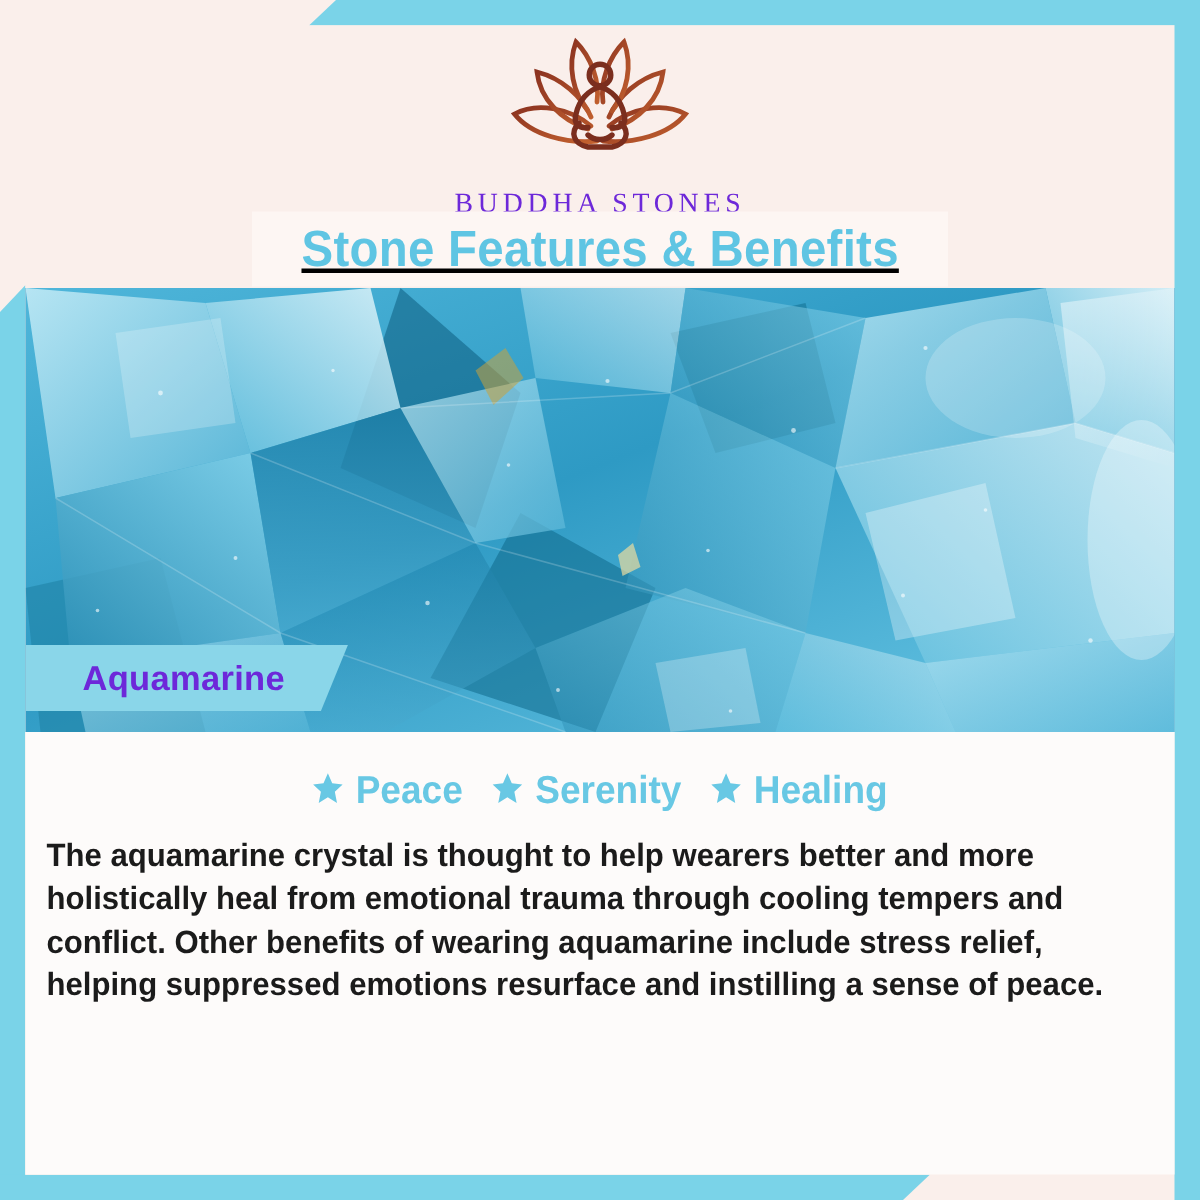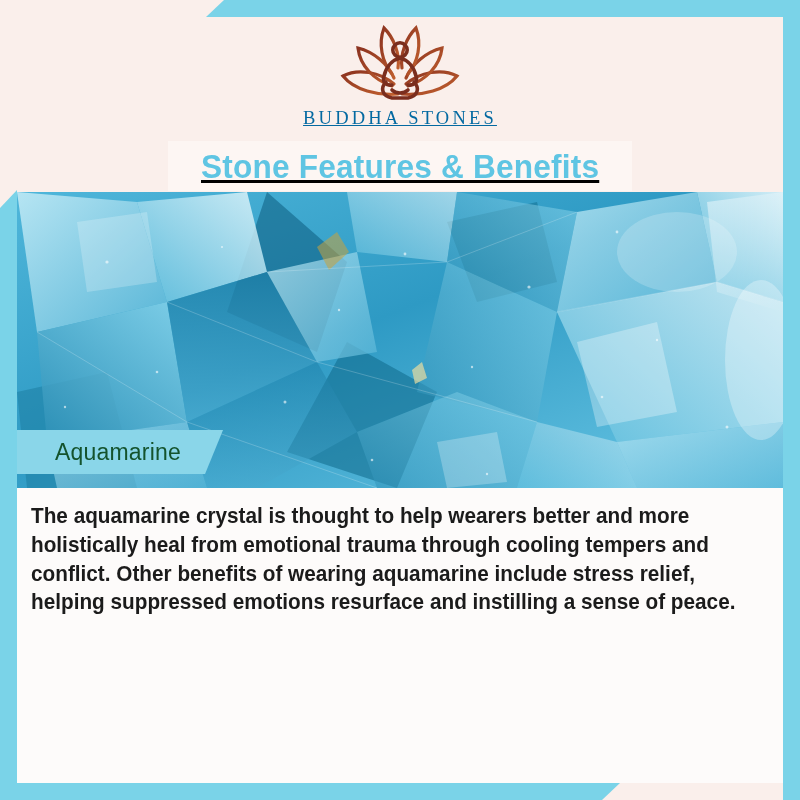--- a/index.html
+++ b/index.html
@@ -52,25 +52,25 @@
     width: 800px;
     text-align: center;
   }
   .lotus-logo {
     display: block;
     margin: 0 auto;
     width: 132px;
     height: 86px;
   }
   .brand-name {
-    margin-top: 2px;
+    margin-top: 20px;
     font-family: "Liberation Serif", serif;
     font-size: 18.5px;
     letter-spacing: 3.2px;
-    color: #0369a1;
+    color: #6d28d9;
     font-weight: 400;
     text-decoration: underline;
   }
 
   
   .title-banner {
     position: absolute;
     top: 141px; left: 168px;
     width: 464px; height: 50px;
     background: #fdf6f3;
@@ -104,22 +104,22 @@
     left: 0; bottom: 14px;
     height: 44px;
     padding: 0 42px 0 38px;
     background: #8ad6e9;
     display: flex;
     align-items: center;
     clip-path: polygon(0 0, 100% 0, calc(100% - 18px) 100%, 0 100%);
   }
   .stone-label-text {
     font-size: 23px;
-    font-weight: 400;
-    color: #14532d;
+    font-weight: 700;
+    color: #6d28d9;
     letter-spacing: 0.2px;
   }
 
   
   .body-area {
     position: absolute;
     top: 488px; left: 17px;
     width: 766px; height: 295px;
     background: #fdfbfa;
   }
@@ -303,17 +303,39 @@
       </g>
     </svg>
 
     <div class="stone-label">
       <span class="stone-label-text">Aquamarine</span>
     </div>
   </div>
 
   <div class="body-area">
 
+    <div class="keyword-row">
+      <span class="keyword">
+        <svg class="star-icon" viewBox="0 0 24 24">
+          <polygon points="12,1.5 15.2,8.6 22.8,9.4 17.1,14.5 18.7,22.2 12,18.3 5.3,22.2 6.9,14.5 1.2,9.4 8.8,8.6" fill="#68c8e4"></polygon>
+        </svg>
+        <span>Peace</span>
+      </span>
+
+      <span class="keyword">
+        <svg class="star-icon" viewBox="0 0 24 24">
+          <polygon points="12,1.5 15.2,8.6 22.8,9.4 17.1,14.5 18.7,22.2 12,18.3 5.3,22.2 6.9,14.5 1.2,9.4 8.8,8.6" fill="#68c8e4"></polygon>
+        </svg>
+        <span>Serenity</span>
+      </span>
+
+      <span class="keyword">
+        <svg class="star-icon" viewBox="0 0 24 24">
+          <polygon points="12,1.5 15.2,8.6 22.8,9.4 17.1,14.5 18.7,22.2 12,18.3 5.3,22.2 6.9,14.5 1.2,9.4 8.8,8.6" fill="#68c8e4"></polygon>
+        </svg>
+        <span>Healing</span>
+      </span>
+    </div>
 
     <p class="paragraph">The aquamarine crystal is thought to help wearers better and more holistically heal from emotional trauma through cooling tempers and conflict. Other benefits of wearing aquamarine include stress relief, helping suppressed emotions resurface and instilling a sense of peace.</p>
   </div>
 
 </div>
 
 </body></html>

